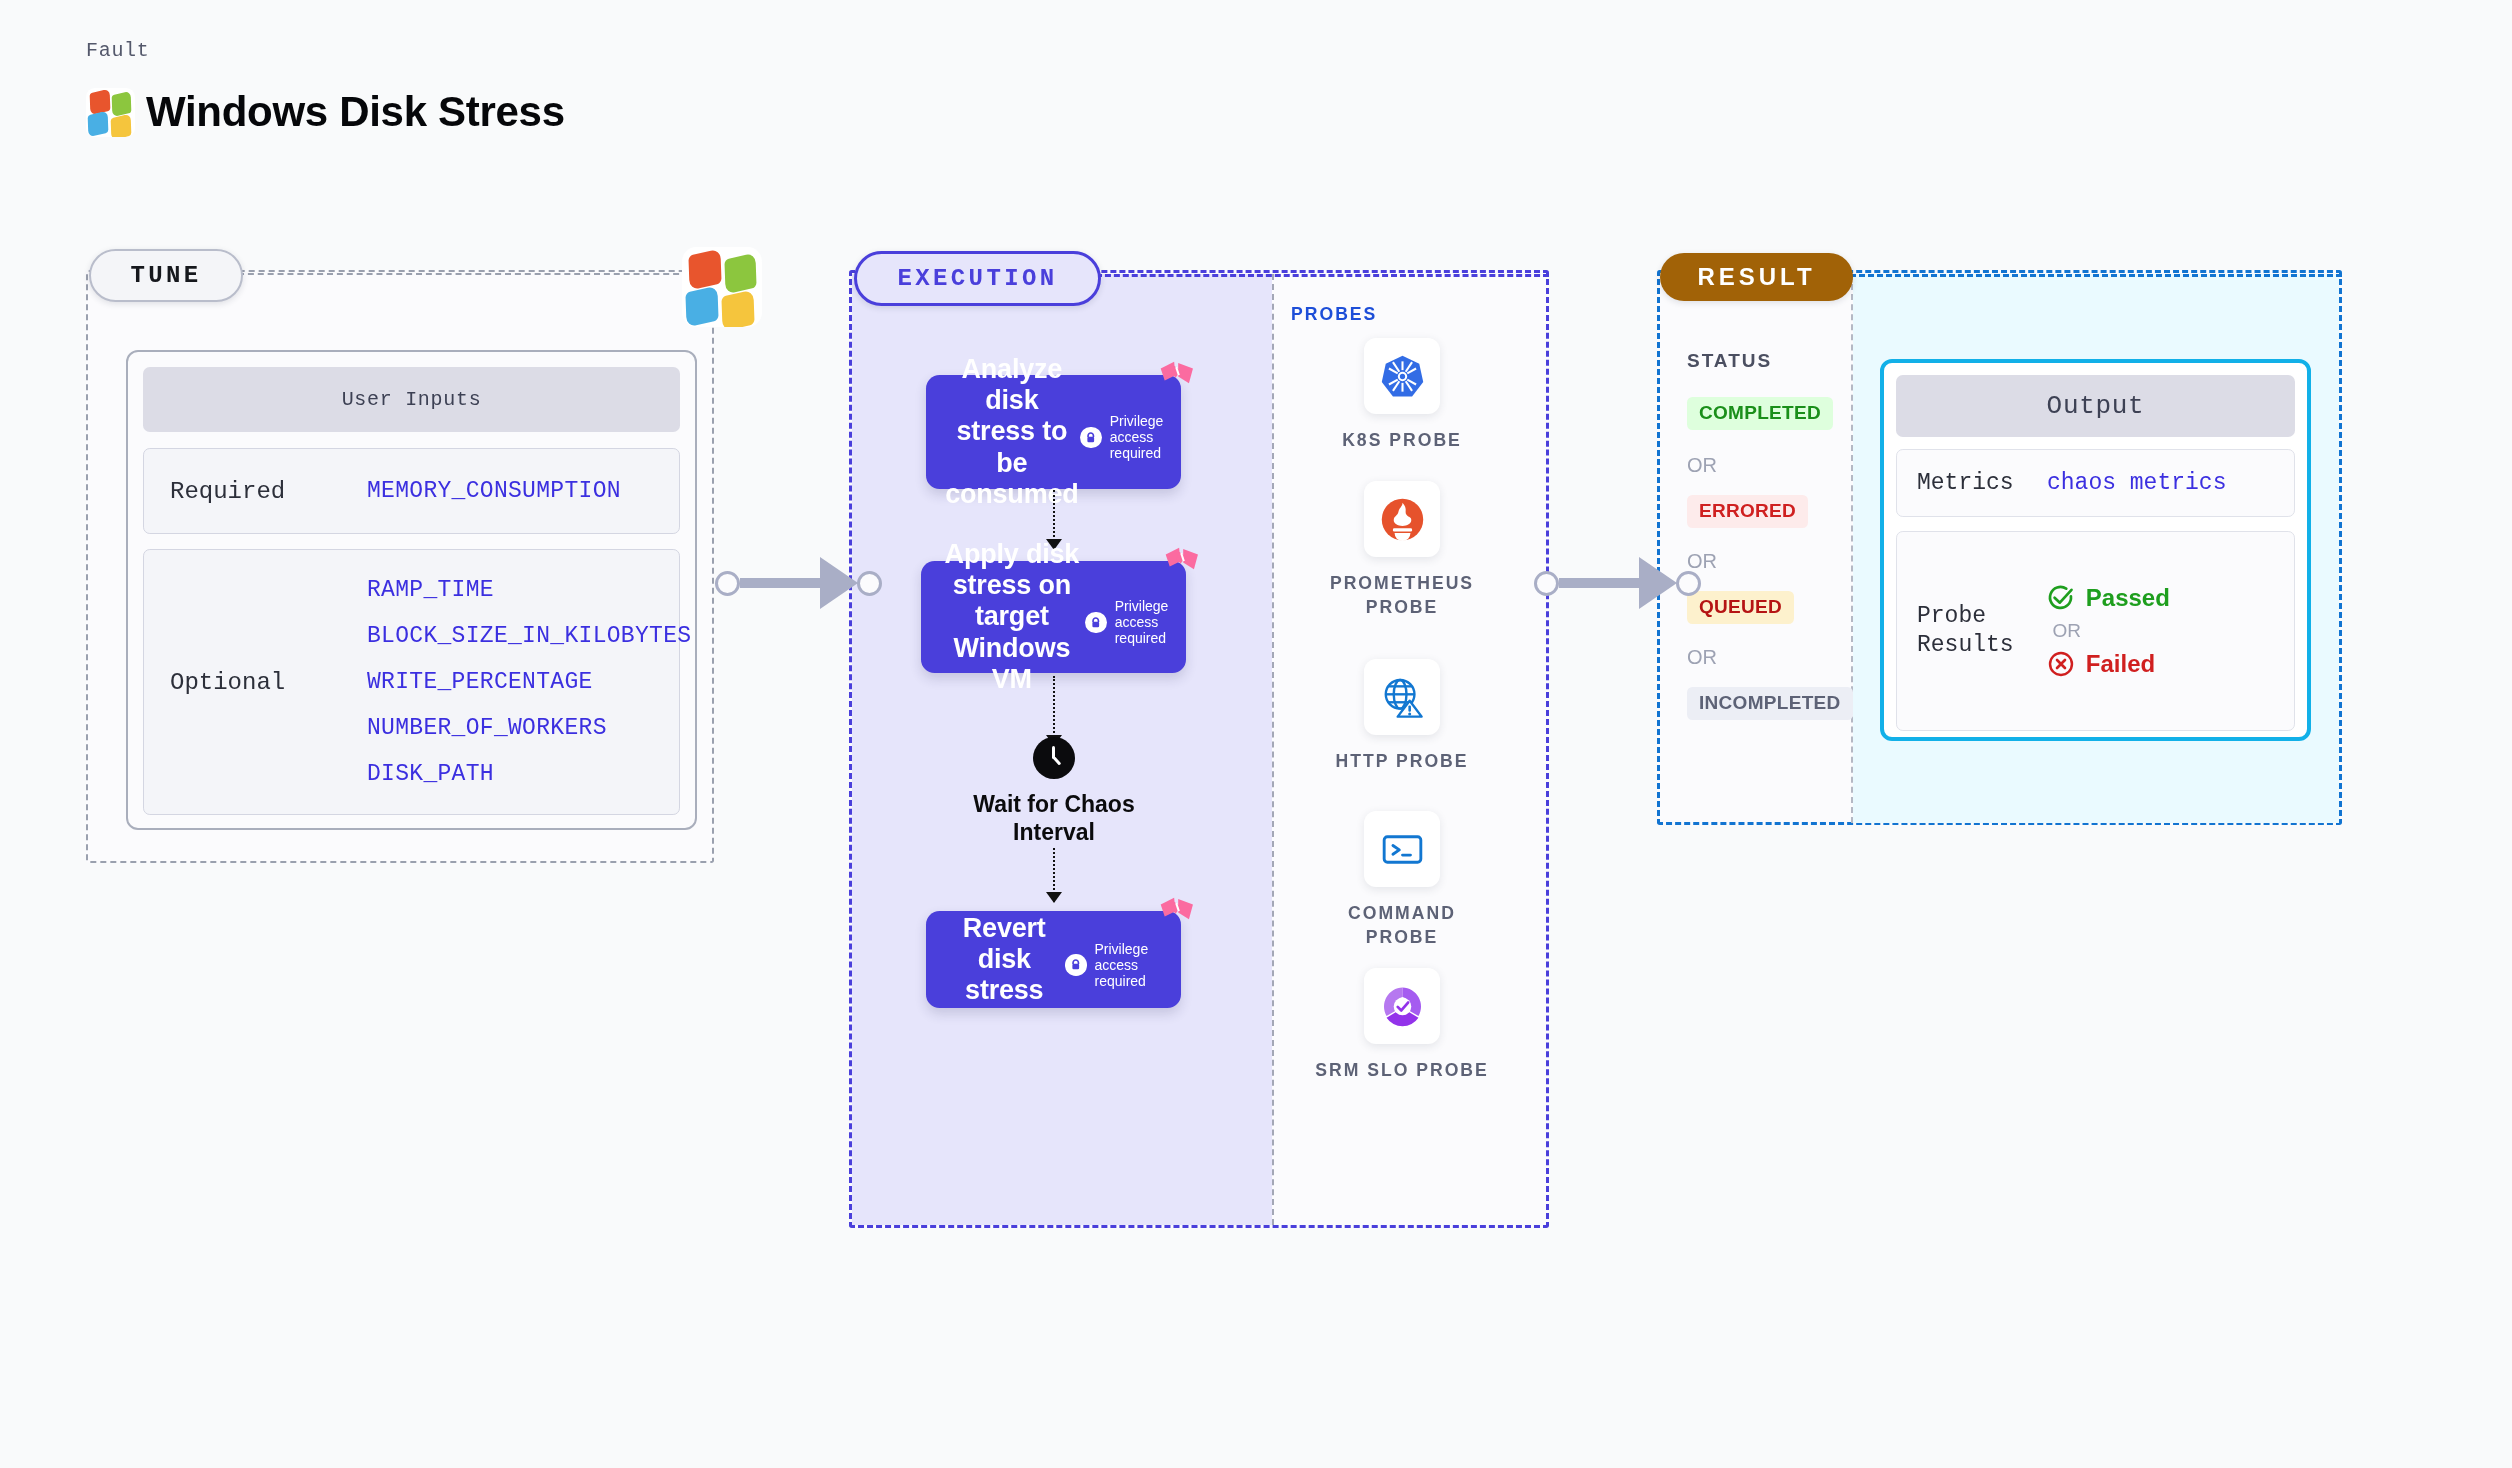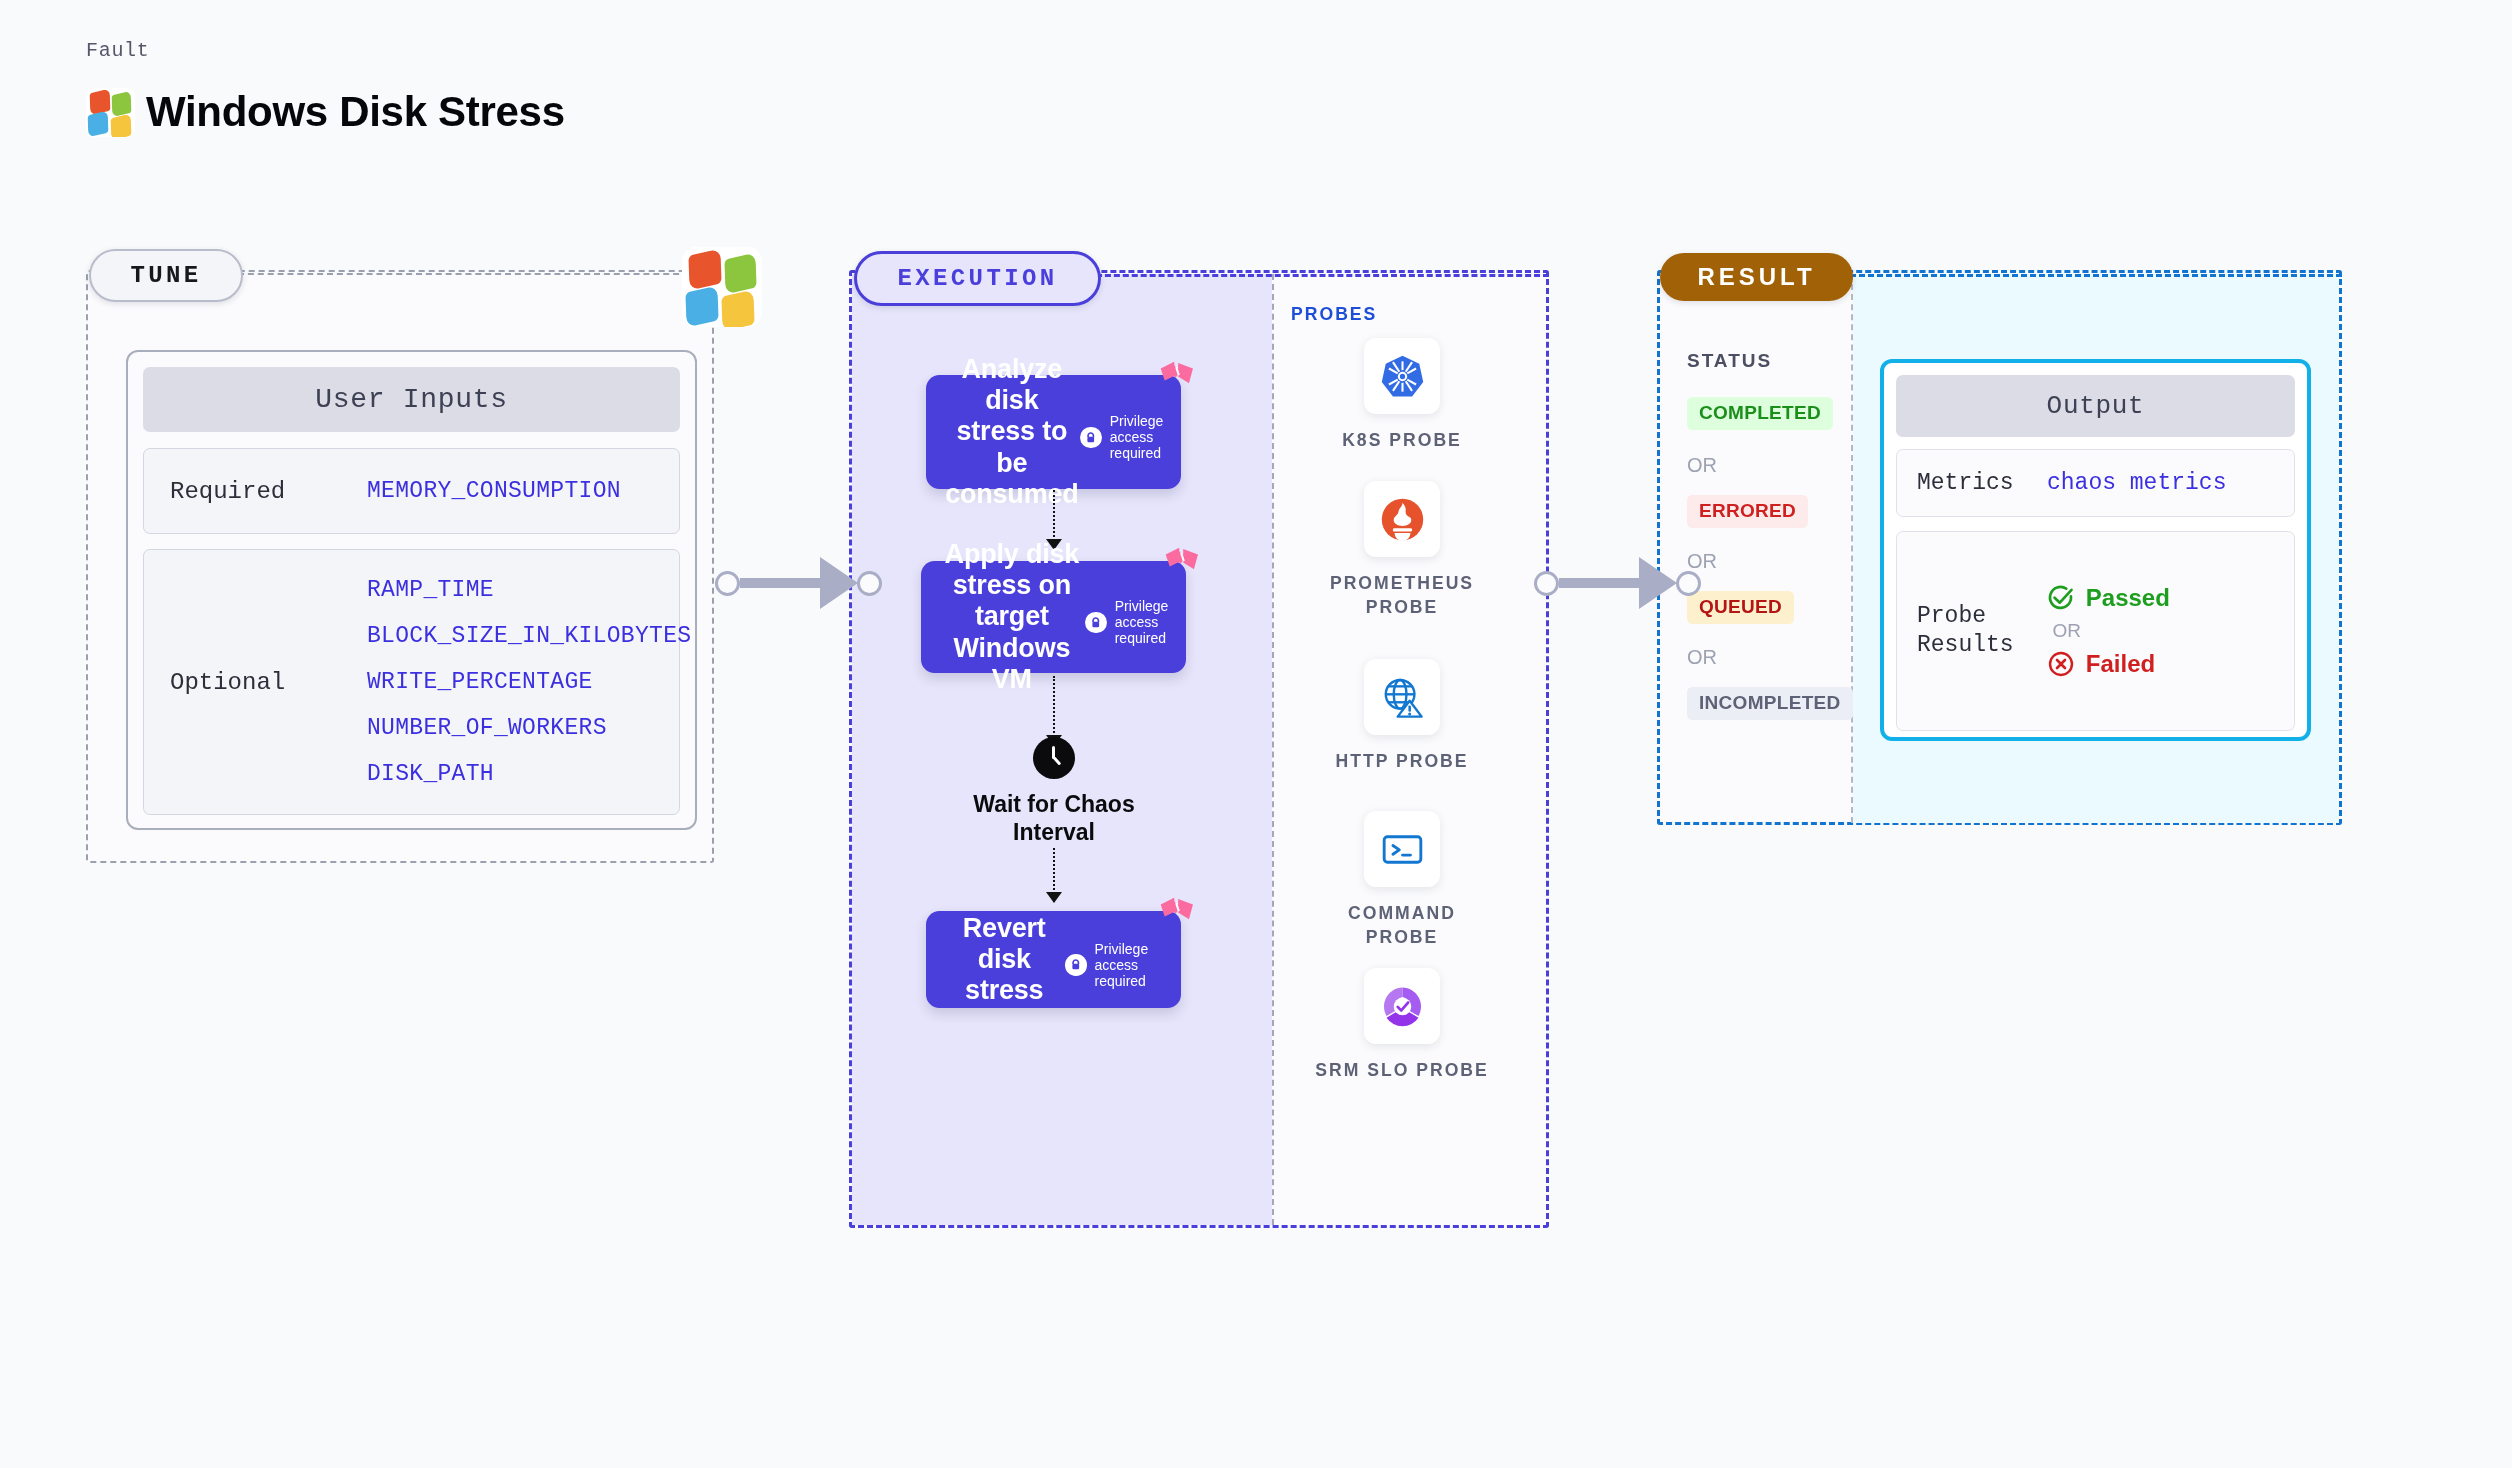--- a/index.html
+++ b/index.html
@@ -98,21 +98,21 @@
     background: #fbfbfd;
     border: 2px solid #a9aebc;
     border-radius: 12px;
   }
   #user-inputs-card { left: 126px; top: 350px; width: 571px; height: 480px; }
   .ui-header {
     position: absolute; left: 15px; top: 15px; right: 15px; height: 65px;
     background: #dcdce6; border-radius: 6.8px;
     display: flex; align-items: center; justify-content: center;
     font-family: "Liberation Mono", monospace;
-    font-size: 28px; color: #3d4154; letter-spacing: 0.7px;
+    font-size: 20px; color: #3d4154; letter-spacing: 0.7px;
   }
   .param-box {
     position: absolute; box-sizing: border-box;
     background: #f4f5f9; border: 1.4px solid #d4d6e2; border-radius: 6.8px;
     display: flex; align-items: center;
   }
   #required-box { left: 15px; top: 96px; right: 15px; height: 86px; }
   #optional-box { left: 15px; top: 197px; right: 15px; height: 266px; }
   .param-label {
     width: 223px; flex: none;

